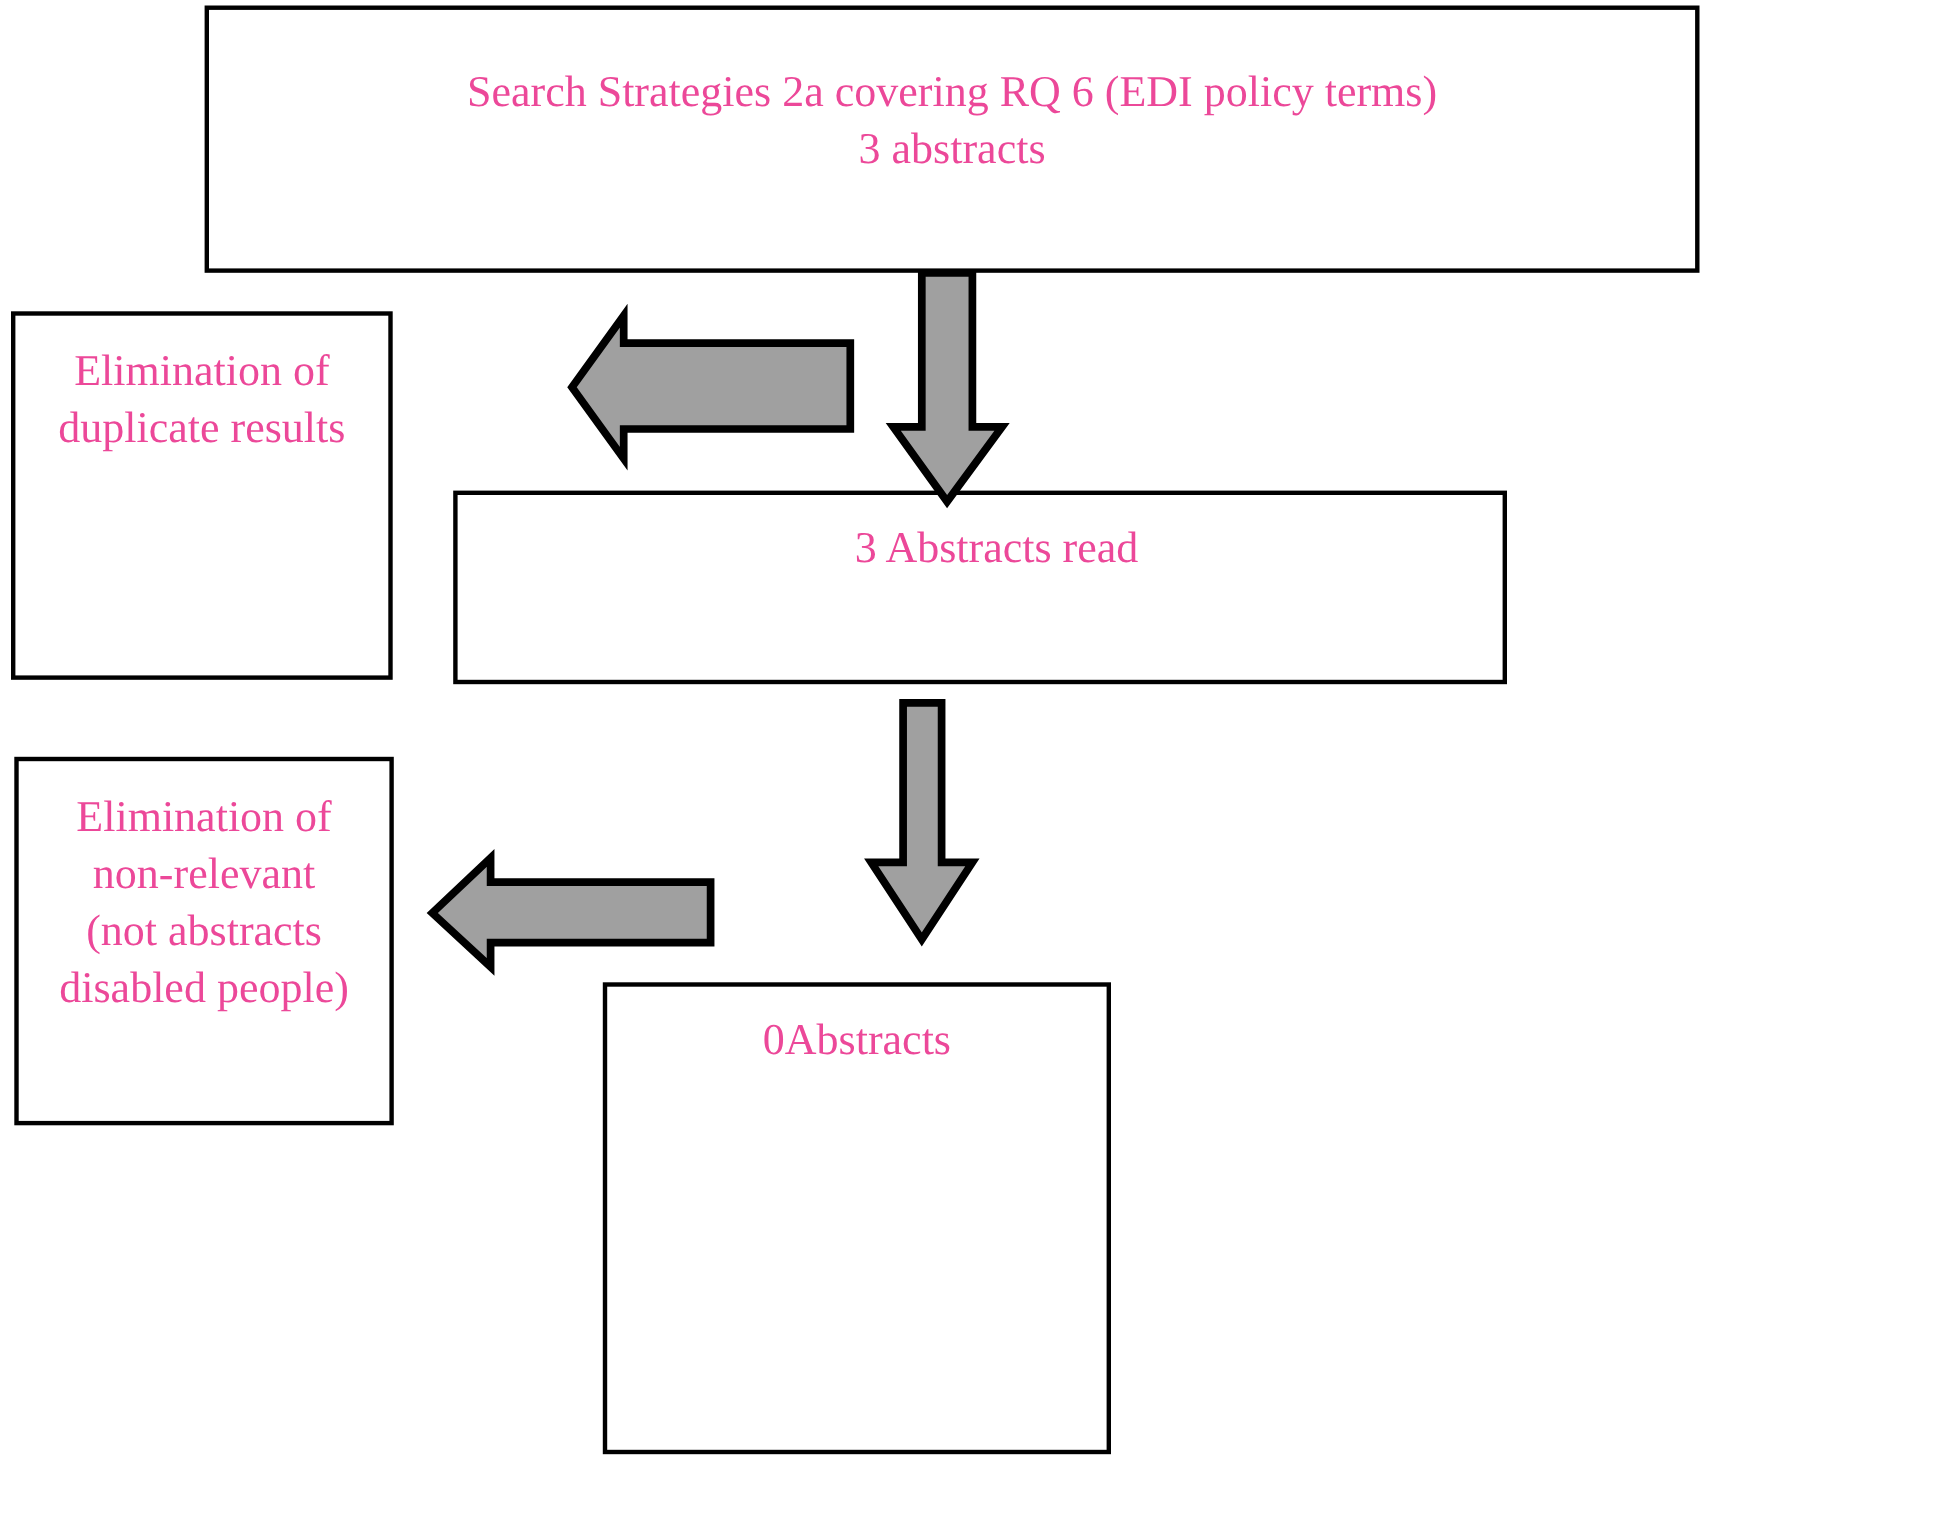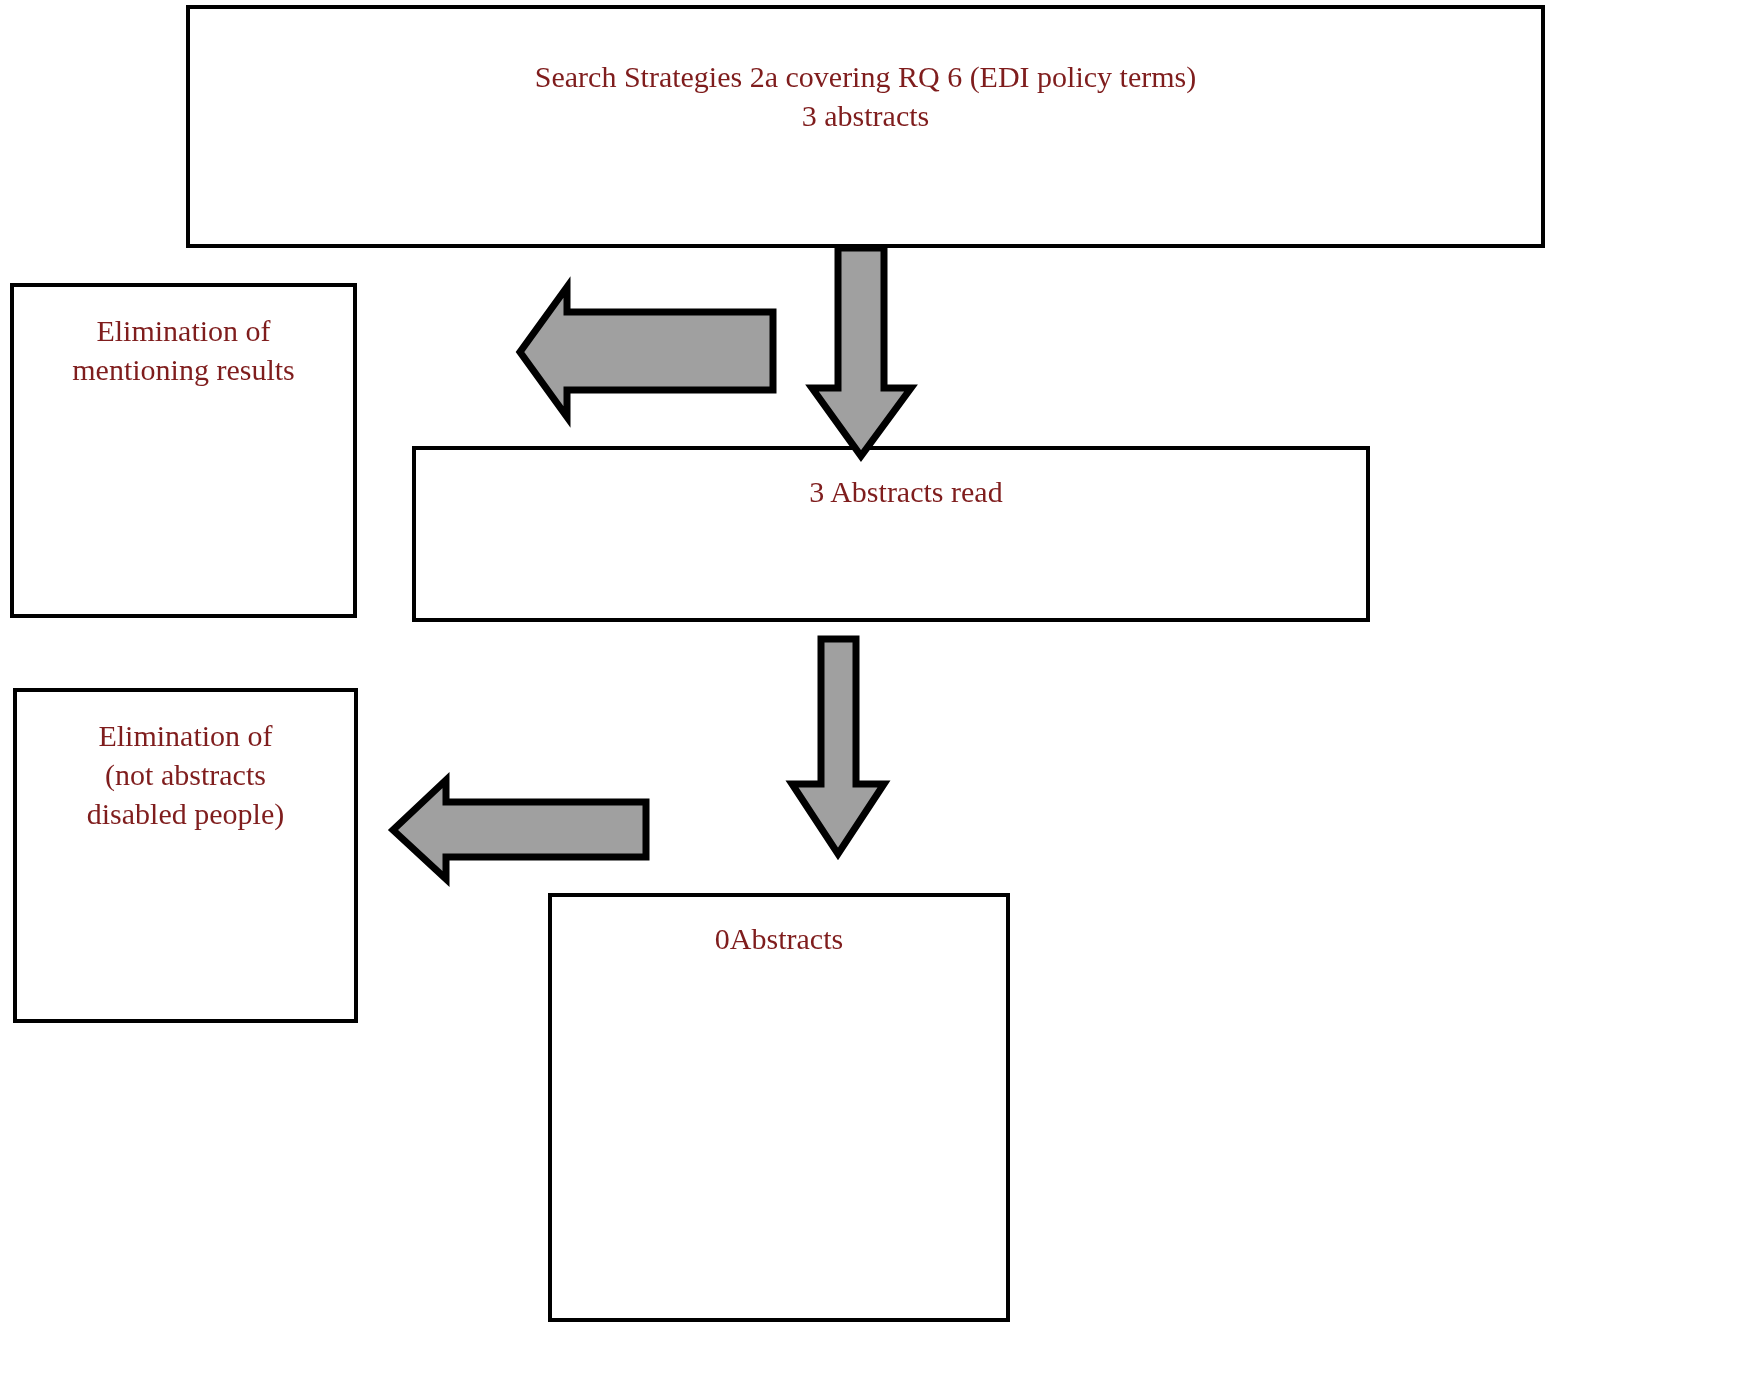--- a/index.html
+++ b/index.html
@@ -3,21 +3,21 @@
 <meta charset="utf-8">
 <style>
   html,body{margin:0;padding:0;background:#ffffff;}
   body{width:1760px;height:1397px;position:relative;overflow:hidden;
        font-family:"Liberation Serif","DejaVu Serif",serif;color:#000;}
   #stage{position:absolute;left:0;top:0;width:1760px;height:1397px;}
 
   .box{position:absolute;box-sizing:border-box;background:#ffffff;
        border:4px solid #000000;display:block;}
   .box .txt{display:block;width:100%;text-align:center;
-            font-size:30px;line-height:1.30;color:#7f1d1d;}
+            font-size:40px;line-height:1.30;color:#ec4899;}
   .box.pad-top .inner{padding-top:22px;}
 
   .inner{position:absolute;left:0;right:0;top:0;padding:0 10px;box-sizing:border-box;}
 
   .arrow-svg{position:absolute;overflow:visible;}
 
   .tline{display:block;}
 </style>
 </head>
 <body>
@@ -27,33 +27,34 @@
   <div class="box pad-top" style="left:186px;top:5px;width:1359px;height:243px;">
     <div class="inner" style="top:26px;">
       <span class="txt tline">Search Strategies 2a covering RQ 6 (EDI policy terms)</span>
       <span class="txt tline">3 abstracts</span>
     </div>
   </div>
 
   <div class="box" style="left:10px;top:283px;width:347px;height:335px;">
     <div class="inner" style="top:24px;">
       <span class="txt tline">Elimination of</span>
-      <span class="txt tline">mentioning results</span>
+      <span class="txt tline">duplicate results</span>
     </div>
   </div>
 
   <div class="box" style="left:412px;top:446px;width:958px;height:176px;">
     <div class="inner" style="top:22px;padding-left:40px;">
       <span class="txt tline">3 Abstracts read</span>
     </div>
   </div>
 
   <div class="box" style="left:13px;top:688px;width:345px;height:335px;">
     <div class="inner" style="top:24px;">
       <span class="txt tline">Elimination of</span>
+      <span class="txt tline">non-relevant</span>
       <span class="txt tline">(not abstracts</span>
       <span class="txt tline">disabled people)</span>
     </div>
   </div>
 
   <div class="box" style="left:548px;top:893px;width:462px;height:429px;">
     <div class="inner" style="top:22px;">
       <span class="txt tline">0Abstracts</span>
     </div>
   </div>

